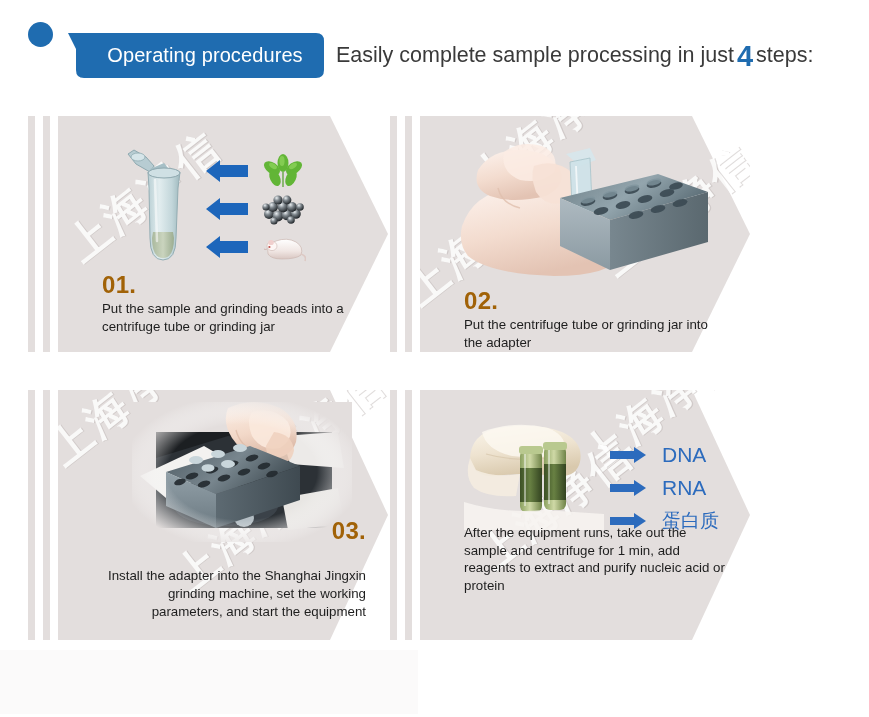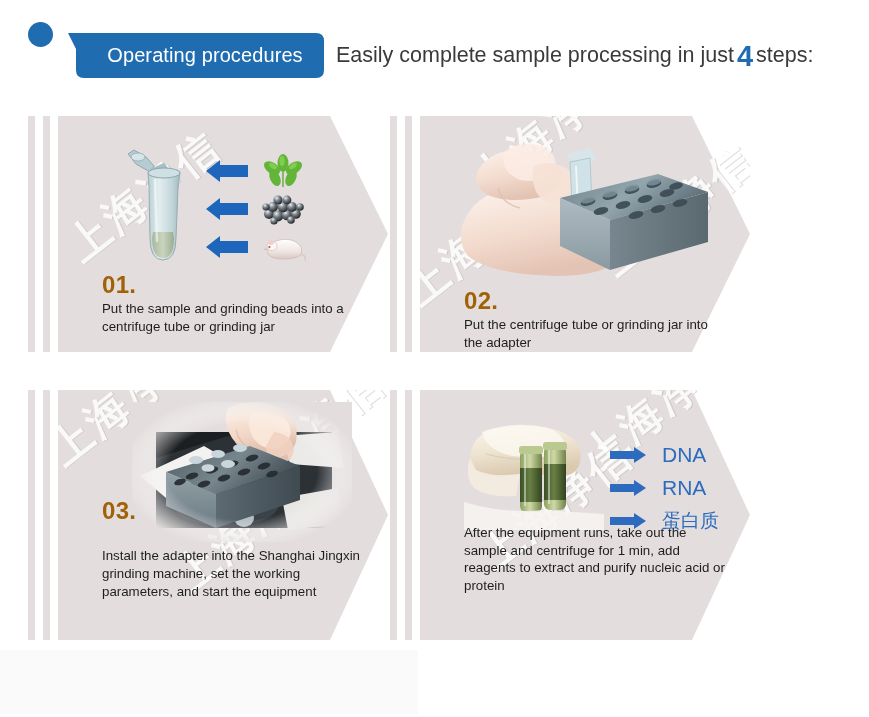--- a/index.html
+++ b/index.html
@@ -509,21 +509,21 @@
         <ellipse cx="64" cy="58" rx="7" ry="4"></ellipse>
         <ellipse cx="86" cy="52" rx="7" ry="4"></ellipse>
         <ellipse cx="108" cy="46" rx="7" ry="4"></ellipse>
         <ellipse cx="96" cy="62" rx="7" ry="4"></ellipse>
         <ellipse cx="76" cy="66" rx="6.5" ry="3.8"></ellipse>
       </g>
 
       <rect x="0" y="0" width="220" height="140" fill="url(#photoFade)"></rect>
     </svg>
 
-    <div class="step-text" style="top:108px;">
+    <div class="step-text" style="top:128px;text-align:right;">
       <div class="step-num">03.</div>
       <div class="step-desc" style="margin-top:24px;">Install the adapter into the Shanghai Jingxin grinding machine, set the working parameters, and start the equipment</div>
     </div>
   </div>
 </div>
 
 <div class="step-panel row2" style="left:390px; top:390px;">
   <div class="bar b1"></div>
   <div class="bar b2"></div>
 

